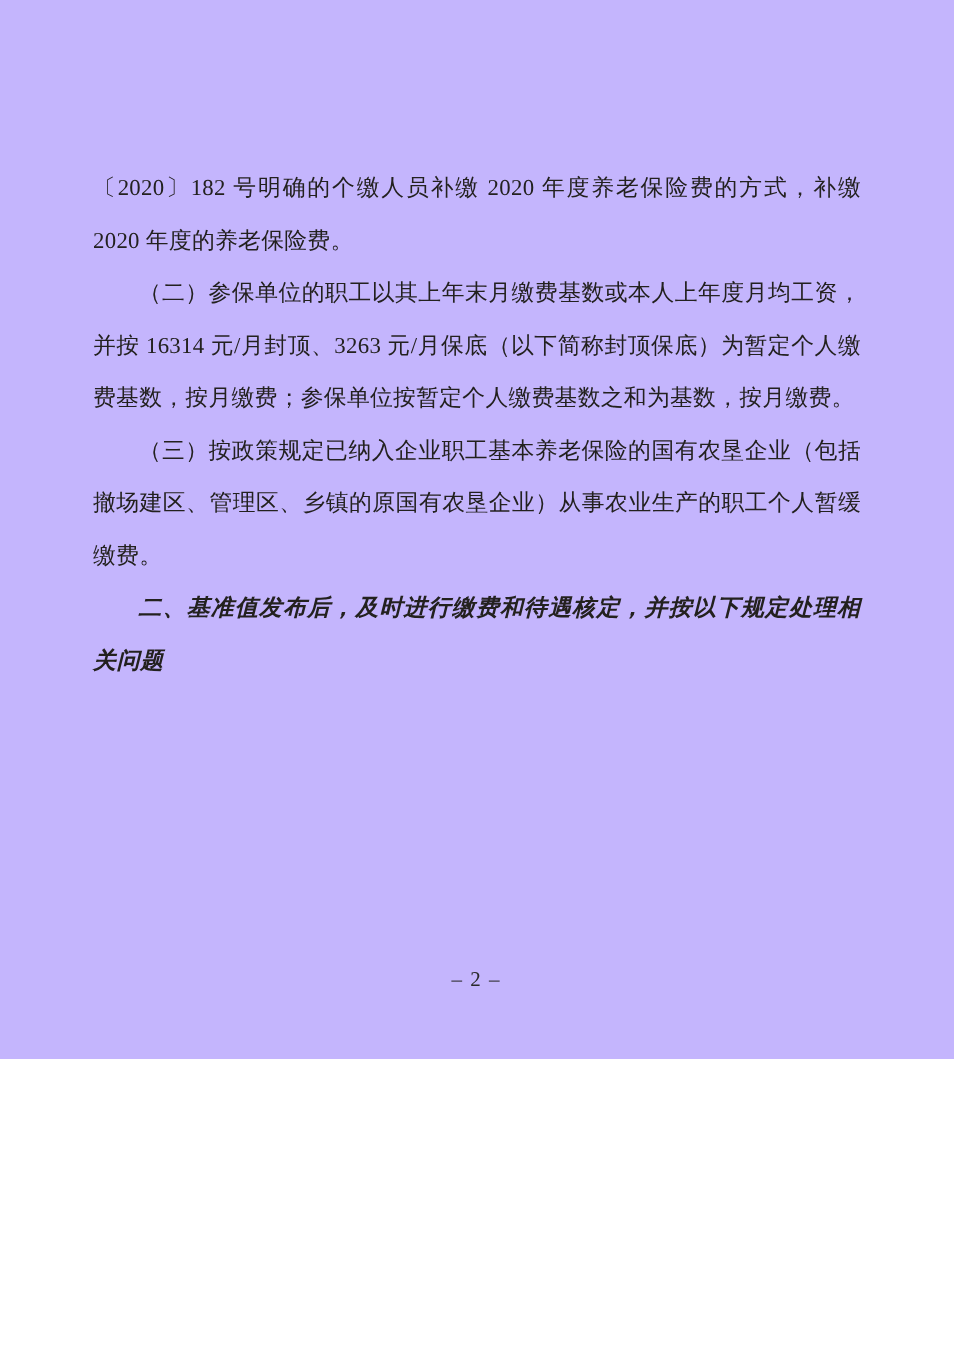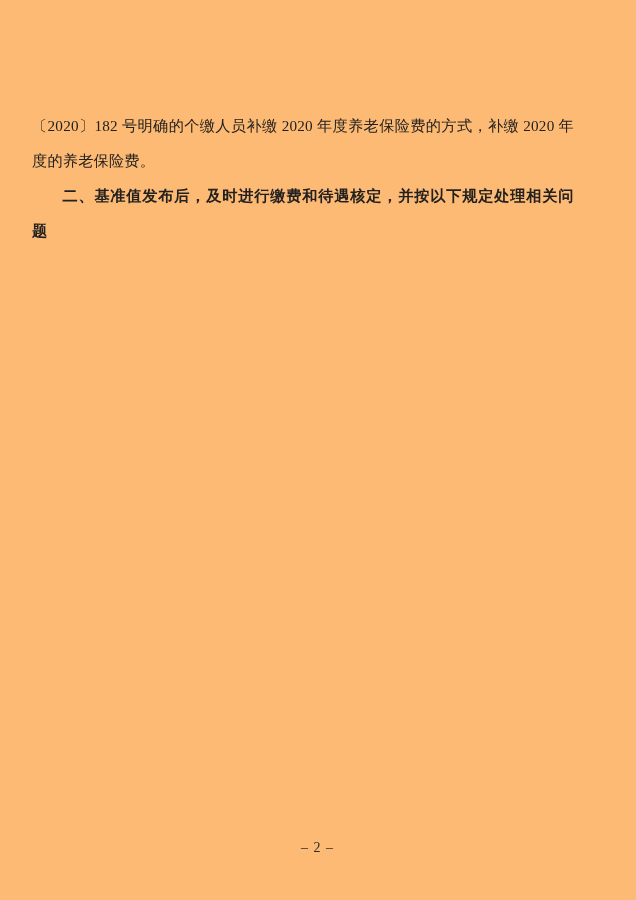--- a/index.html
+++ b/index.html
@@ -11,24 +11,24 @@
     width: 636px;
     height: 900px;
     font-family: "Liberation Serif", "DejaVu Serif", serif;
     color: #1a1a1a;
     overflow: hidden;
     position: relative;
   }
   .page {
     position: relative;
     width: 636px;
-    height: 900px;
+    height: 706px;
     box-sizing: border-box;
-    padding: 108px 62px 0 32px;
-    background: #fdba74;
+    padding: 108px 62px 0 62px;
+    background: #c4b5fd;
   }
   .doc-body {
     font-size: 15.2px;
     line-height: 35px;
     text-align: justify;
     text-justify: inter-ideograph;
     letter-spacing: 0.2px;
     color: #23211f;
   }
   .para {
@@ -36,20 +36,21 @@
     text-indent: 0;
     white-space: normal;
   }
   .para.indent {
     text-indent: 2em;
   }
   .para.heading {
     text-indent: 2em;
     font-weight: bold;
     letter-spacing: 0.6px;
+    font-style: italic;
   }
   .footer {
     position: absolute;
     left: 0;
     right: 0;
     bottom: 44px;
     text-align: center;
     font-size: 14px;
     color: #2a2a2a;
     font-family: "Liberation Serif", "DejaVu Serif", serif;
@@ -58,20 +59,22 @@
     display: inline-block;
     letter-spacing: 2px;
   }
 </style>
 </head>
 <body>
 
 <div class="page">
   <div class="doc-body">
     <p class="para">〔2020〕182 号明确的个缴人员补缴 2020 年度养老保险费的方式，补缴 2020 年度的养老保险费。</p>
+    <p class="para indent">（二）参保单位的职工以其上年末月缴费基数或本人上年度月均工资，并按 16314 元/月封顶、3263 元/月保底（以下简称封顶保底）为暂定个人缴费基数，按月缴费；参保单位按暂定个人缴费基数之和为基数，按月缴费。</p>
+    <p class="para indent">（三）按政策规定已纳入企业职工基本养老保险的国有农垦企业（包括撤场建区、管理区、乡镇的原国有农垦企业）从事农业生产的职工个人暂缓缴费。</p>
     <p class="para heading">二、基准值发布后，及时进行缴费和待遇核定，并按以下规定处理相关问题</p>
   </div>
 
   <div class="footer">
     <span class="pagenum-wrap">–</span>
     <span class="pagenum-wrap">2</span>
     <span class="pagenum-wrap">–</span>
   </div>
 </div>
 

